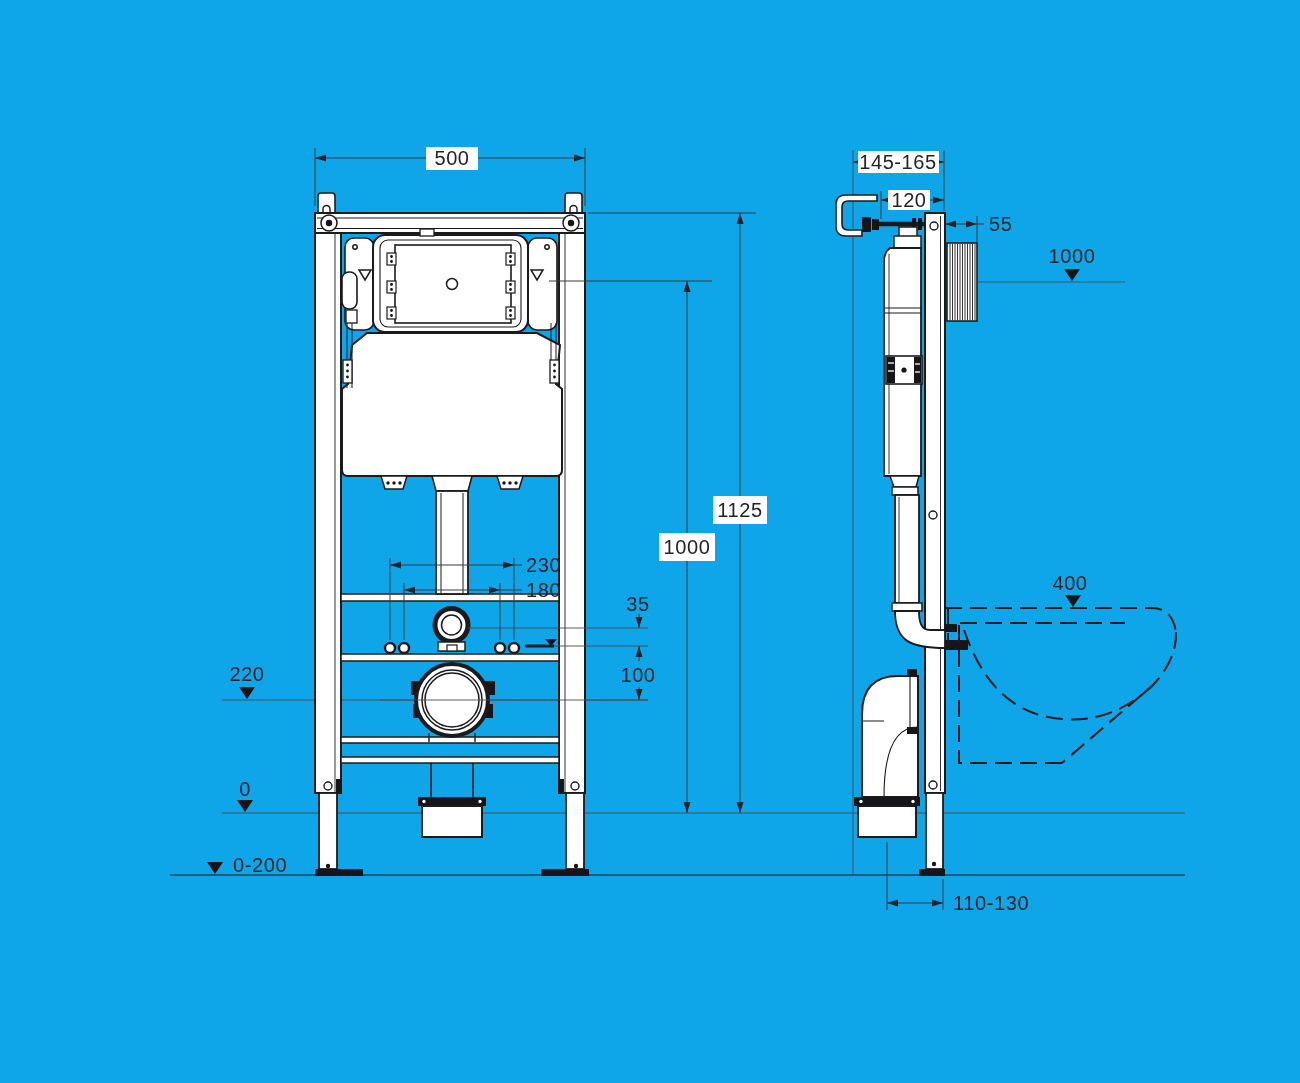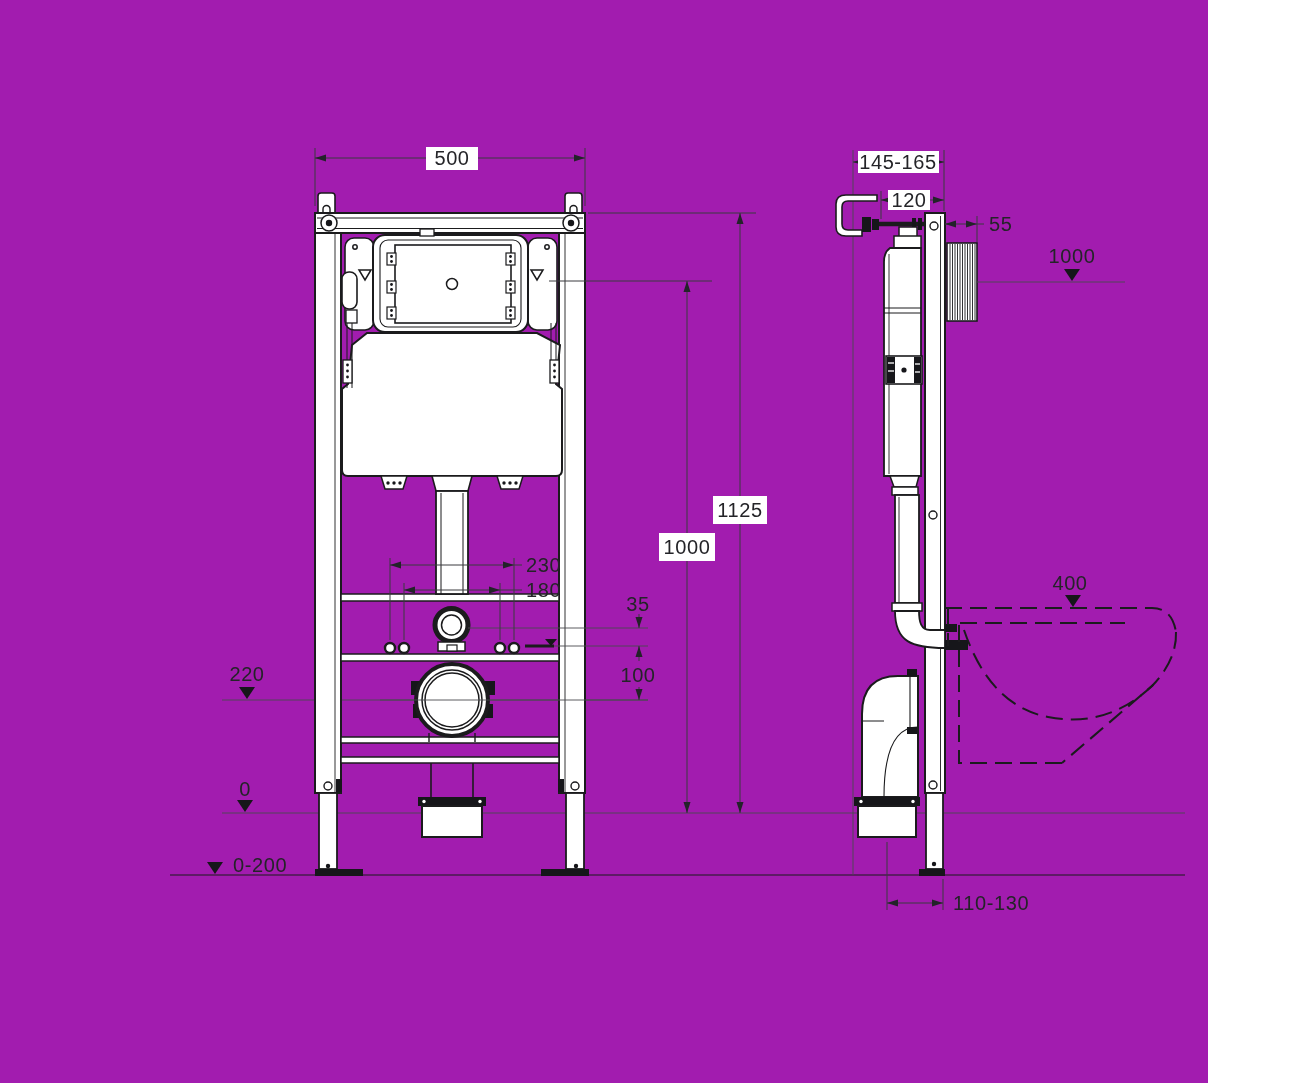--- a/index.html
+++ b/index.html
@@ -1,16 +1,16 @@
 <!DOCTYPE html>
 <html><head>
 <meta charset="utf-8">
 <style>
   html,body{margin:0;padding:0;background:#ffffff}
-  .page{width:1208px;height:1083px;position:relative;background:#a21caf;overflow:hidden}
+  .page{width:1300px;height:1083px;position:relative;background:#0ea5e9;overflow:hidden}
   svg{display:block}
   text{font-family:"Liberation Sans","DejaVu Sans",sans-serif;fill:#242428;letter-spacing:.6px}
   .t20{font-size:20px}
   .t13{font-size:13px;letter-spacing:.2px}
   .mid{text-anchor:middle}
   .ln{stroke:#1b1b1d;fill:none}
   .fw{fill:#ffffff;stroke:#1b1b1d}
   .blk{fill:#16161a;stroke:none}
   .dim{stroke:#3a3a3e;stroke-width:1;fill:none}
   .arr{fill:#232329;stroke:none}

